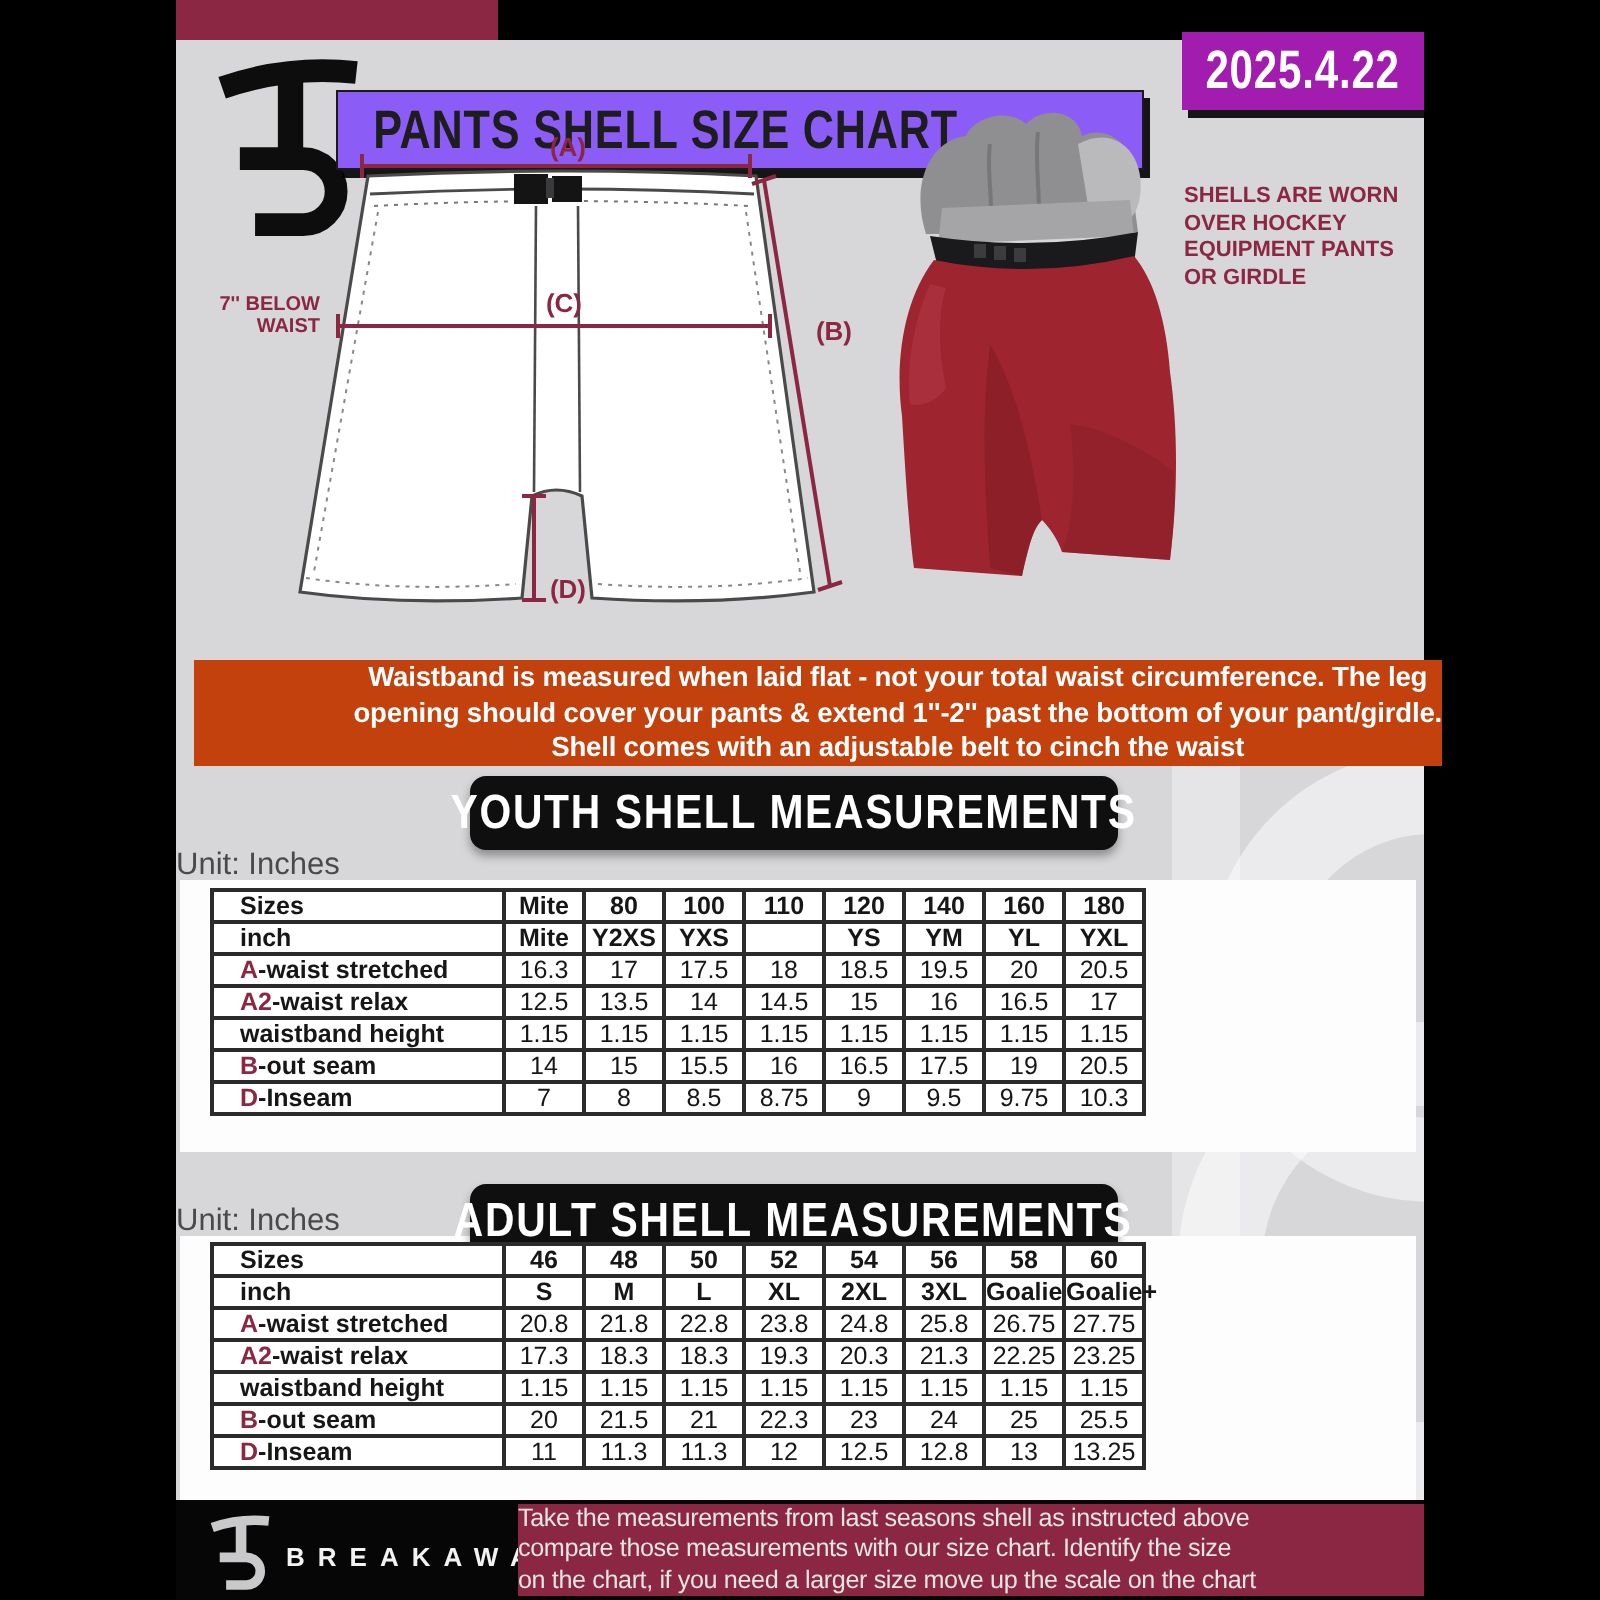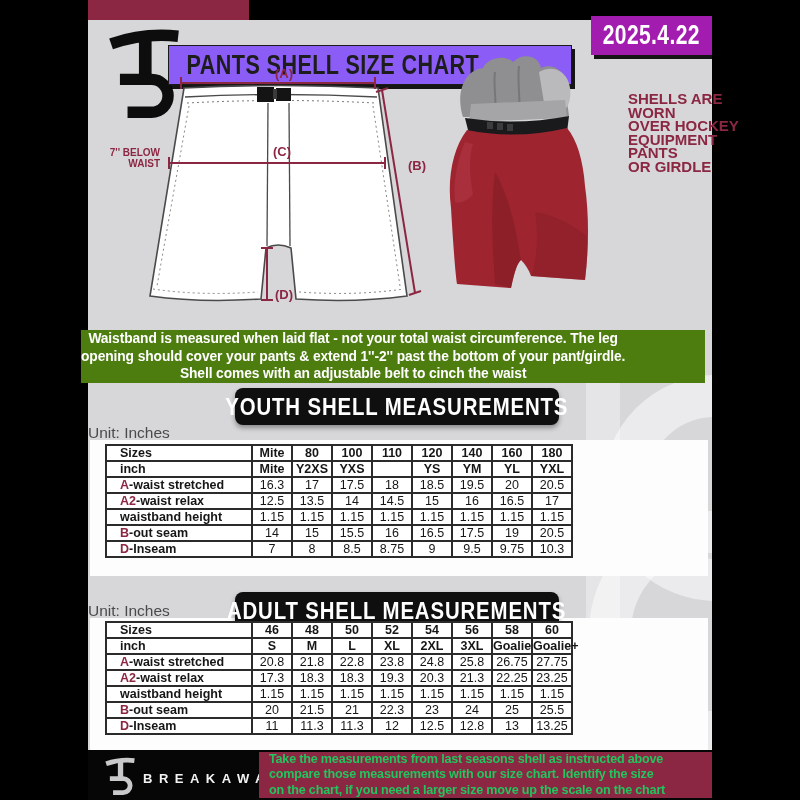--- a/index.html
+++ b/index.html
@@ -19,26 +19,26 @@
              transform:scaleX(.8);transform-origin:left center;padding-left:22px;white-space:nowrap;}
   .date-box{position:absolute;left:591px;top:16px;width:121px;height:39px;background:#a21caf;
             box-shadow:3px 4px 0 rgba(0,0,0,.9);display:flex;align-items:center;justify-content:center;}
   .date-box span{display:inline-block;font-size:27px;font-weight:bold;color:#fff;letter-spacing:.5px;
             transform:scaleX(.78);white-space:nowrap;}
   
   .dlabel{position:absolute;color:#8b2742;font-weight:bold;font-size:13px;width:44px;text-align:center;}
   .below-waist{position:absolute;left:94px;top:147px;width:66px;text-align:right;color:#8b2742;
             font-weight:bold;font-size:10px;line-height:11px;white-space:pre-line;}
   .pants-note{position:absolute;left:592px;top:92px;width:125px;color:#8b2742;font-weight:bold;
-            font-size:15px;line-height:13.5px;white-space:pre-line;margin-left:36px;}
+            font-size:11px;line-height:13.5px;white-space:pre-line;}
   .diagram-svg{position:absolute;left:130px;top:58px;}
   .pants-svg{position:absolute;left:435px;top:52px;}
   
-  .info-banner{position:absolute;left:81px;top:330px;width:624px;height:53px;background:#4d7c0f;
-            display:flex;align-items:center;justify-content:flex-start;}
+  .info-banner{position:absolute;left:97px;top:330px;width:624px;height:53px;background:#c2410c;
+            display:flex;align-items:center;justify-content:flex-end;}
   .info-banner span{color:#fff;font-size:13.8px;font-weight:600;line-height:17.5px;text-align:center;
             white-space:pre-line;letter-spacing:-.1px;}
   .section-banner{position:absolute;left:235px;width:324px;height:37px;background:#0f0f0f;border-radius:8px;
             box-shadow:0 3px 5px rgba(0,0,0,.35);display:flex;align-items:center;justify-content:center;}
   .section-banner span{display:inline-block;color:#fff;font-size:24px;font-weight:bold;letter-spacing:1px;
             transform:scaleX(.85);white-space:nowrap;}
   .banner-youth{top:388px;} .banner-adult{top:567px;margin-top:25px;}
   .unit{position:absolute;left:88px;width:624px;text-align:left;color:#4a4a4a;font-size:15.5px;}
   .unit-youth{top:424px;} .unit-adult{top:602px;}
   
@@ -50,22 +50,22 @@
   table.size-table td.lbl{text-align:left;padding-left:13px;font-weight:bold;width:131px;}
   table.size-table td.b{font-weight:bold;}
   table.size-table .acc{color:#8b2742;font-weight:bold;}
   
   .footer-black{position:absolute;left:88px;top:750px;width:624px;height:50px;background:#060606;}
   .footer-logo{position:absolute;left:104px;top:756px;}
   .footer-brand{position:absolute;left:143px;top:771px;color:#f2f2f2;font-size:13px;font-weight:bold;
             letter-spacing:6.5px;}
   .footer-note{position:absolute;left:259px;top:752px;width:453px;height:46px;background:#8b2742;
             display:flex;align-items:center;}
-  .footer-note span{color:#22c55e;font-size:12.6px;font-weight:700;line-height:15.4px;white-space:pre-line;
-            padding-left:10px;letter-spacing:-.2px;}
+  .footer-note span{color:#e5e5e5;font-size:12.6px;font-weight:400;line-height:15.4px;white-space:pre-line;
+            letter-spacing:-.2px;}
 </style>
 </head>
 <body>
 
 <div class="page">
 
   <div class="content">
     <svg class="watermark" width="624" height="730" viewBox="0 0 624 730">
       <circle cx="628" cy="468" r="92" fill="none" stroke="rgba(255,255,255,0.5)" stroke-width="42"></circle>
       <circle cx="622" cy="612" r="100" fill="none" stroke="rgba(255,255,255,0.5)" stroke-width="42"></circle>

